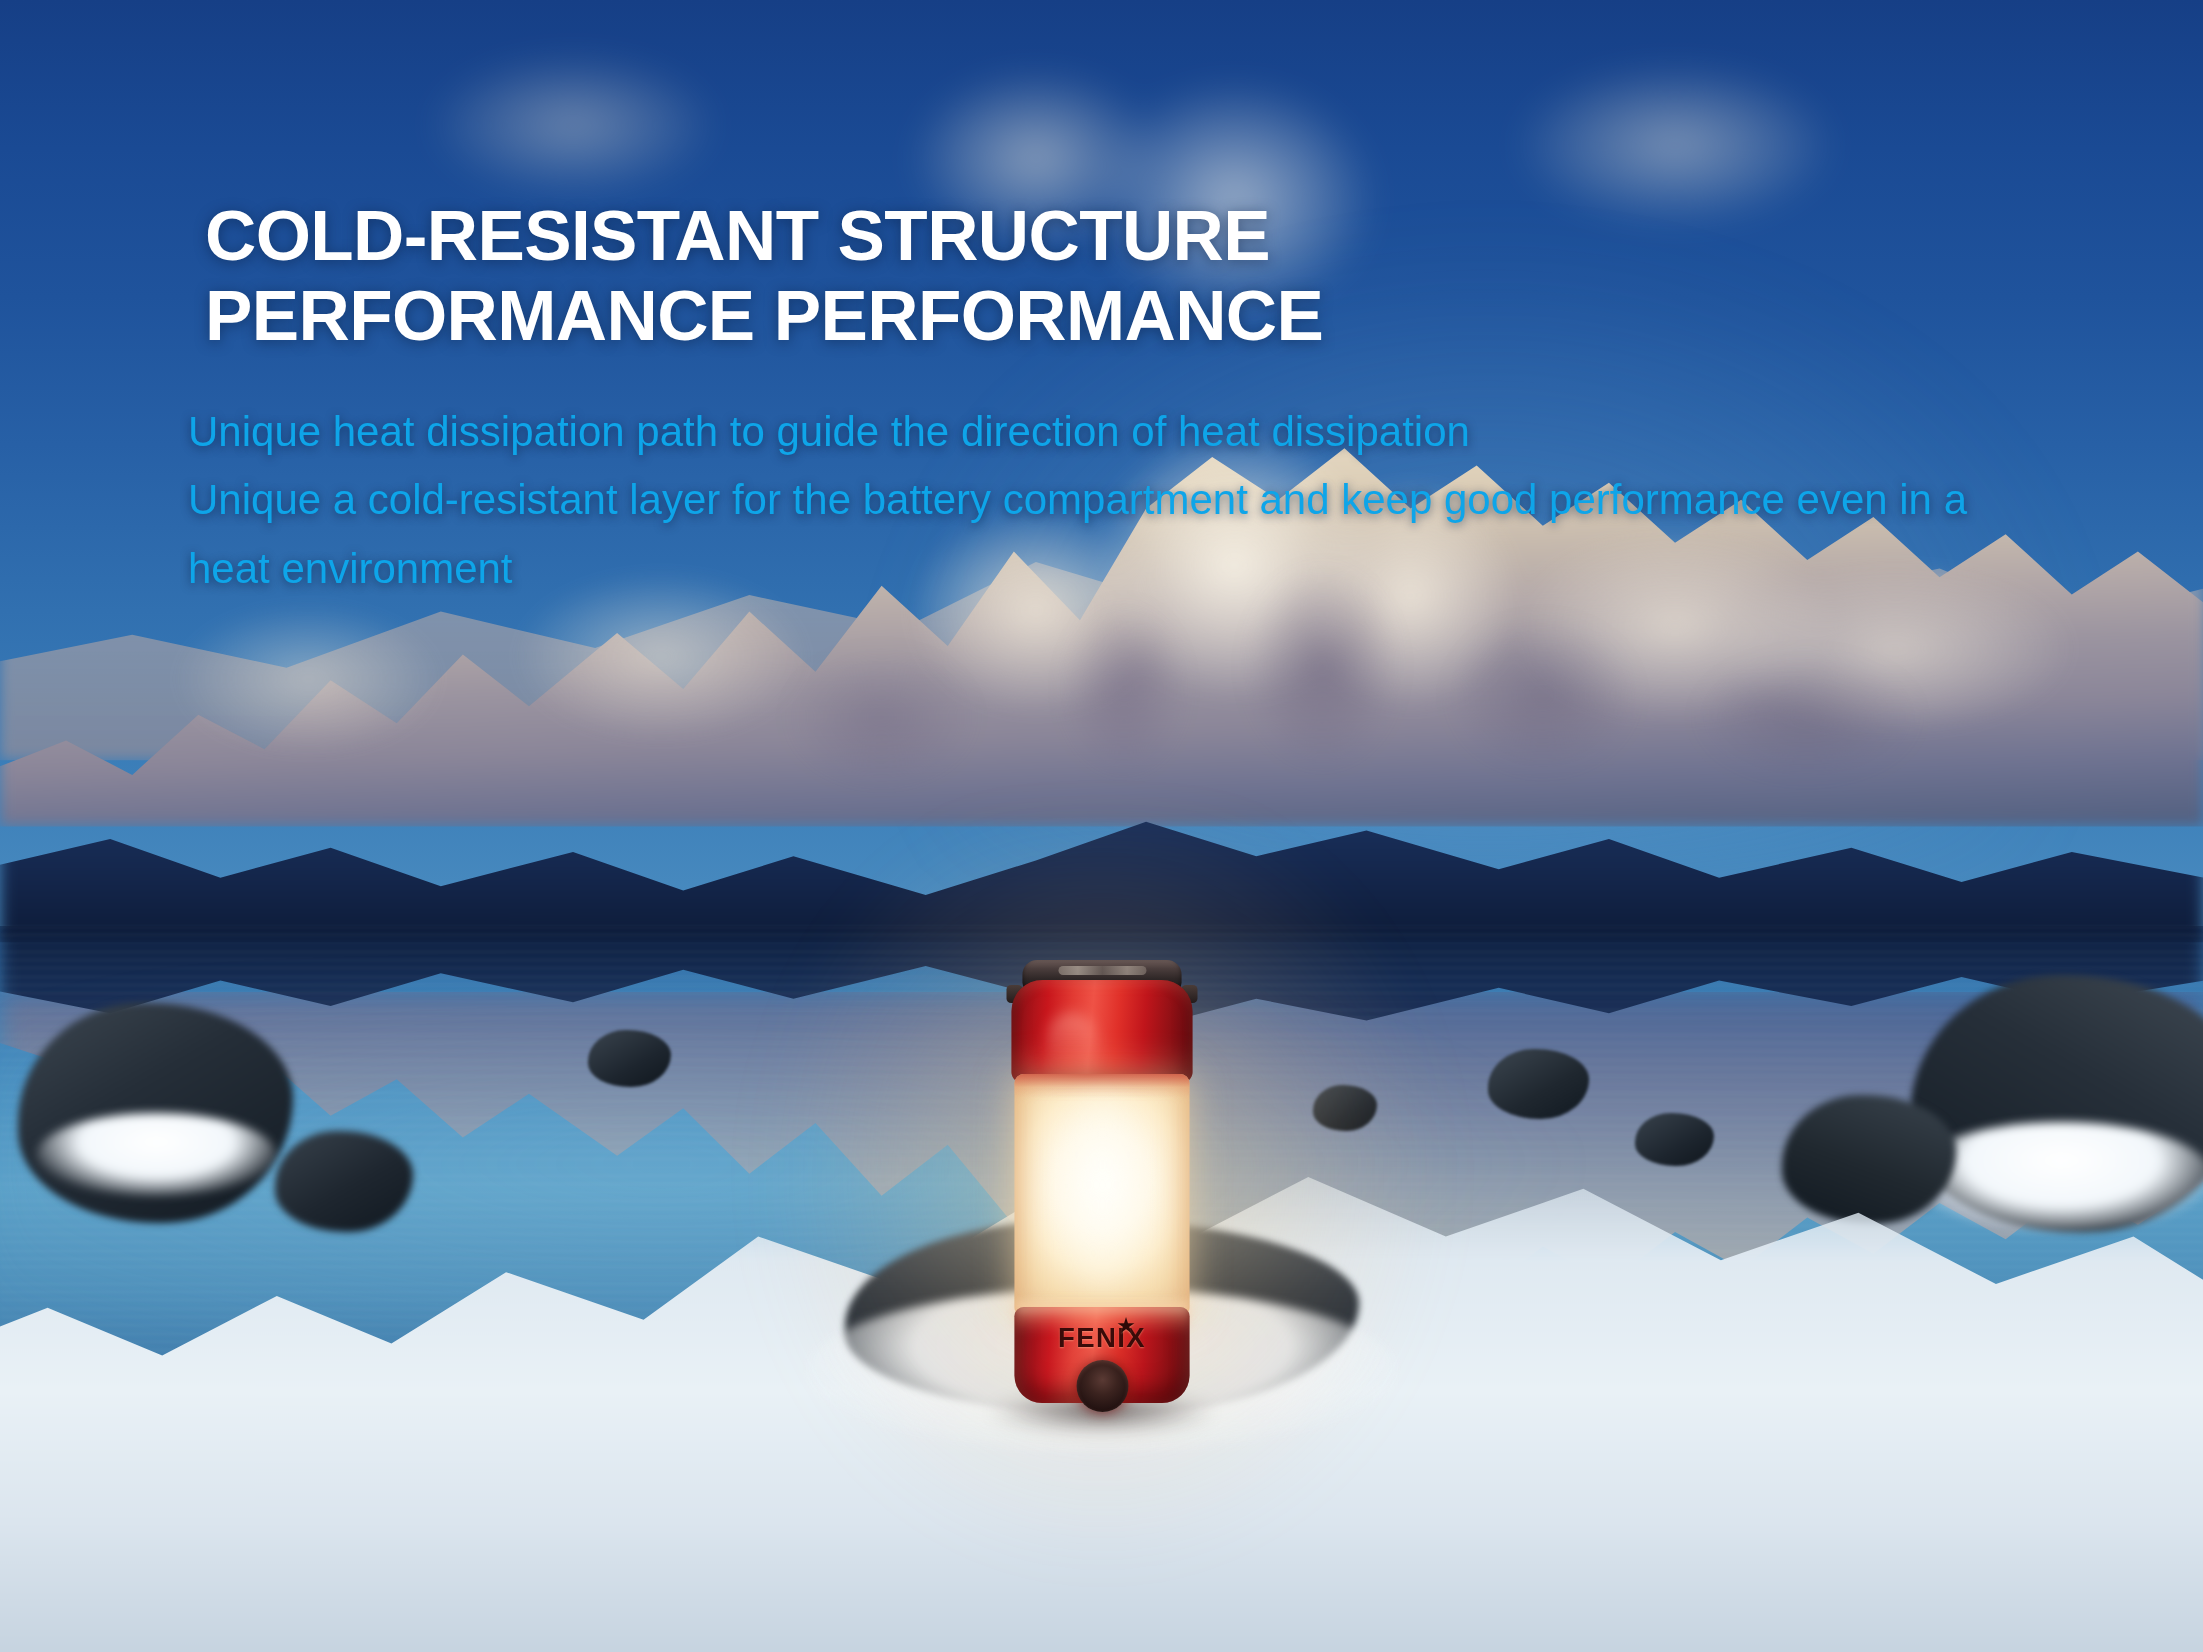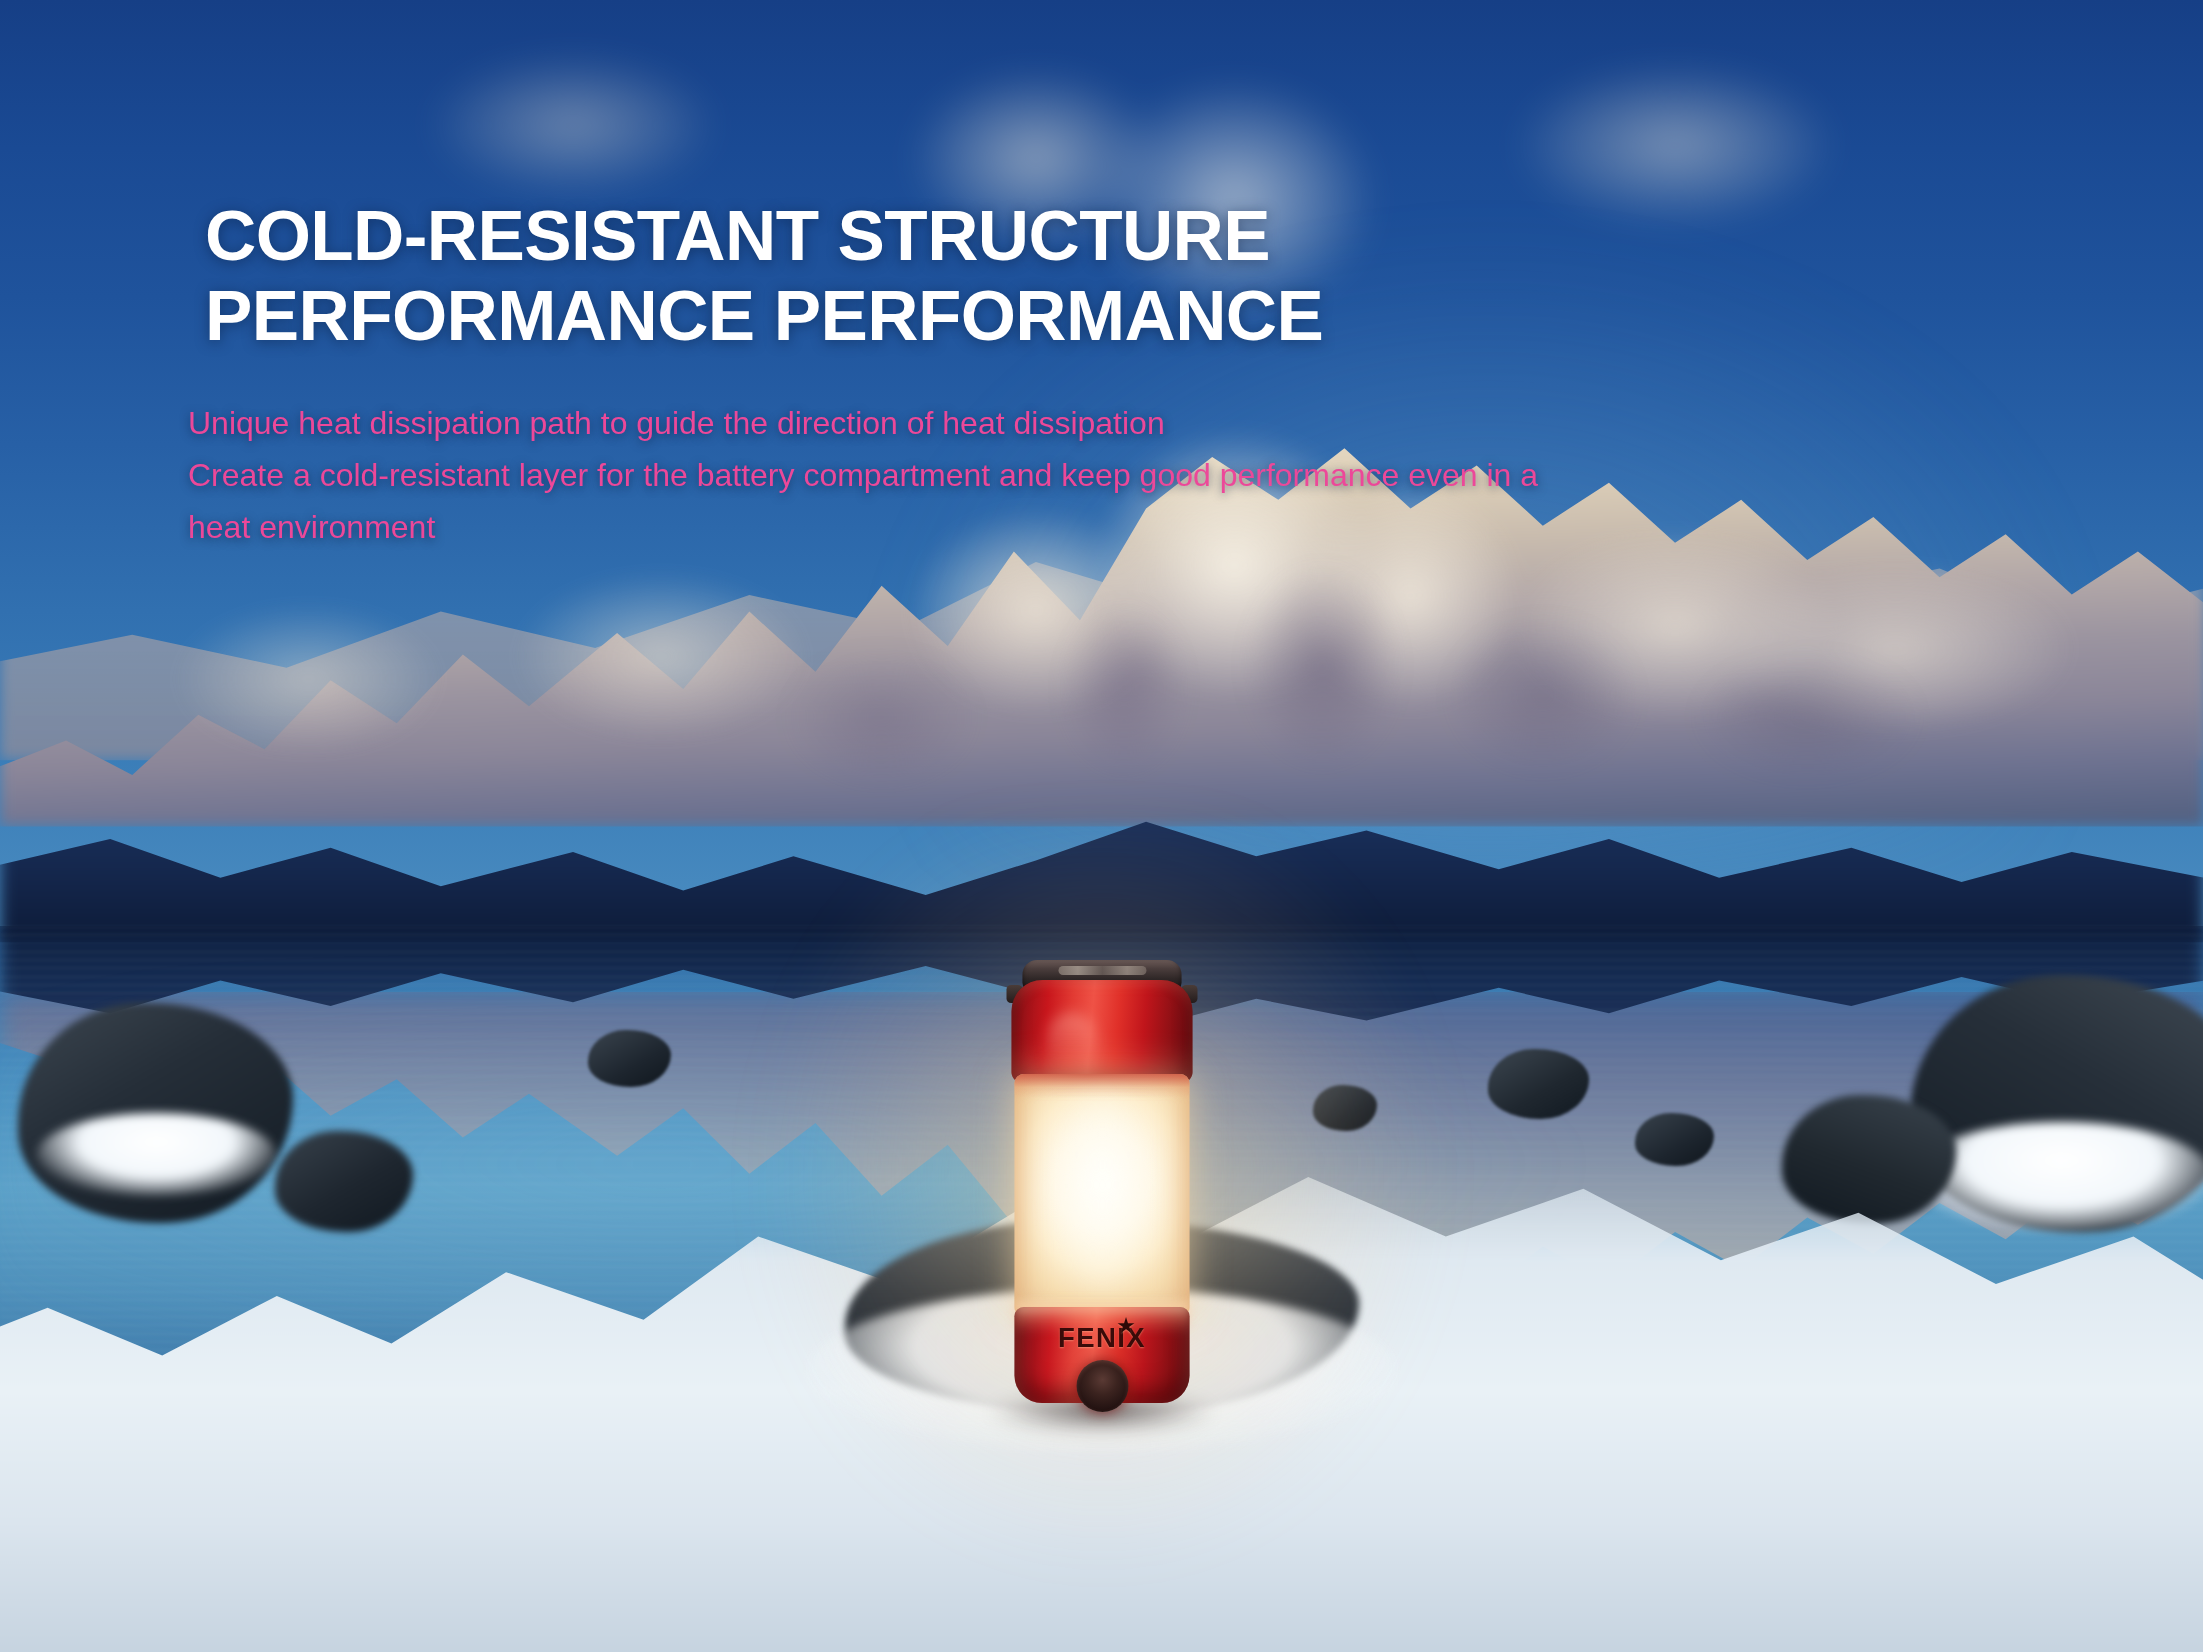--- a/index.html
+++ b/index.html
@@ -293,21 +293,21 @@
   .headline{
     color:#fff;font-weight:bold;font-size:71px;line-height:1.13;
     letter-spacing:-0.6px;
     font-family:"Liberation Sans",sans-serif;
     text-shadow:0 1.8px 13px rgba(8,28,62,.50);
     margin:17px;
   }
   .headline div{display:block;white-space:nowrap;}
   .subcopy{margin-top:42px;}
   .subcopy div{
-    color:#ec4899;font-size:32px;line-height:1.62;
+    color:#0ea5e9;font-size:42px;line-height:1.62;
     font-family:"Liberation Sans",sans-serif;
     text-shadow:0 1.8px 9.2px rgba(8,28,62,.62);
     white-space:nowrap;
   }
 </style>
 </head>
 <body>
 
 <div id="stage">
 
@@ -392,19 +392,19 @@
     </div>
   </div>
 
   <div class="copy">
     <div class="headline">
       <div>COLD-RESISTANT STRUCTURE</div>
       <div>PERFORMANCE PERFORMANCE</div>
     </div>
     <div class="subcopy">
       <div>Unique heat dissipation path to guide the direction of heat dissipation</div>
-      <div>Create a cold-resistant layer for the battery compartment and keep good performance even in a</div>
+      <div>Unique a cold-resistant layer for the battery compartment and keep good performance even in a</div>
       <div>heat environment</div>
     </div>
   </div>
 
 </div>
 
 
 </body></html>

